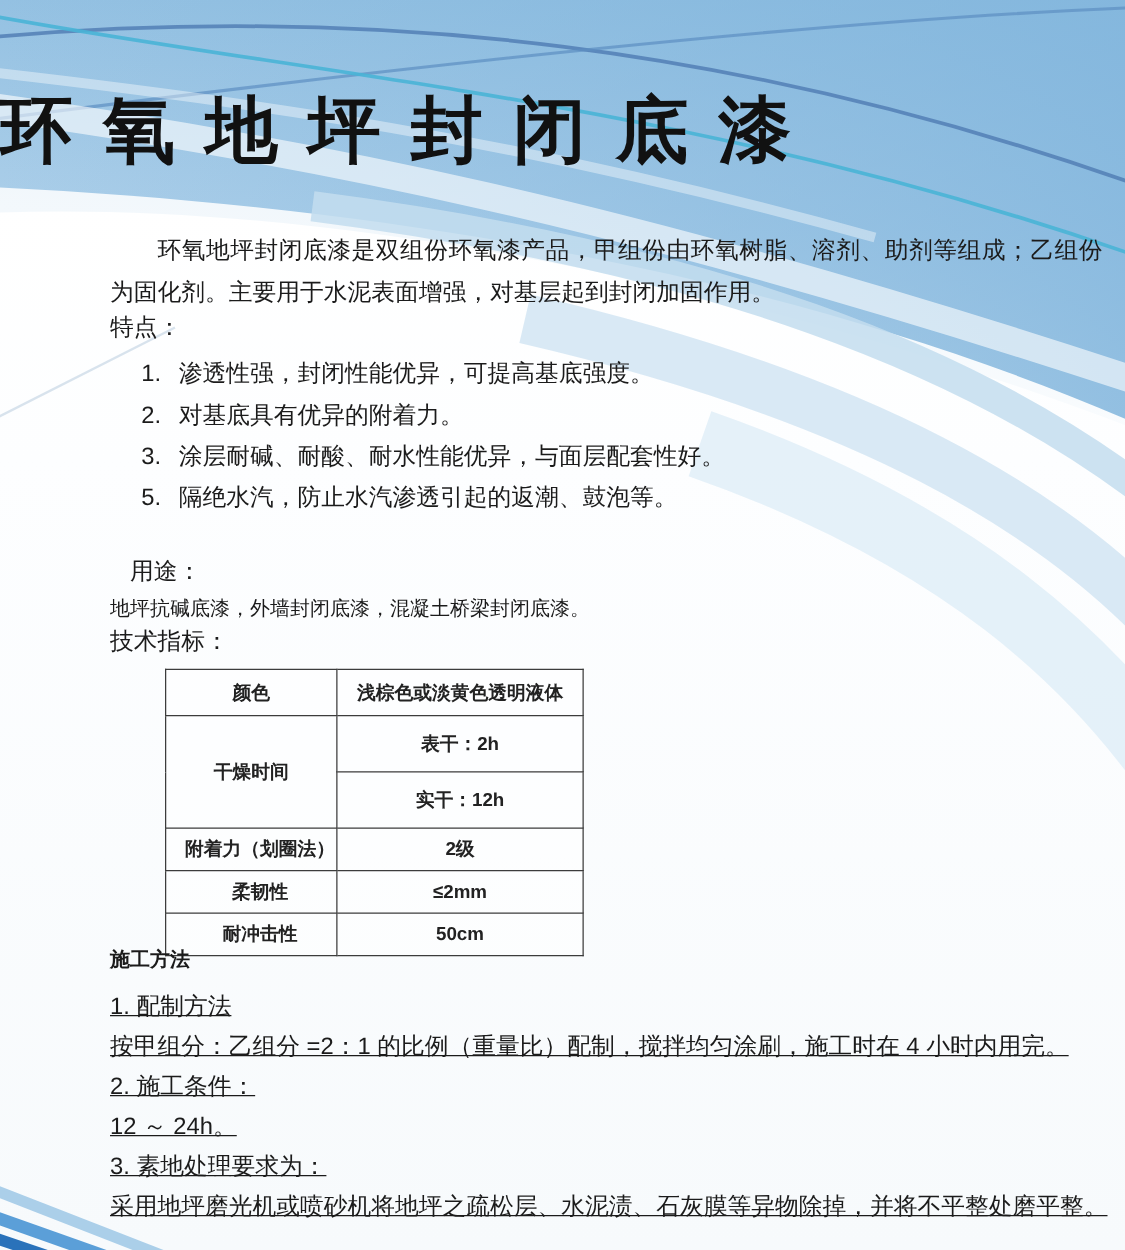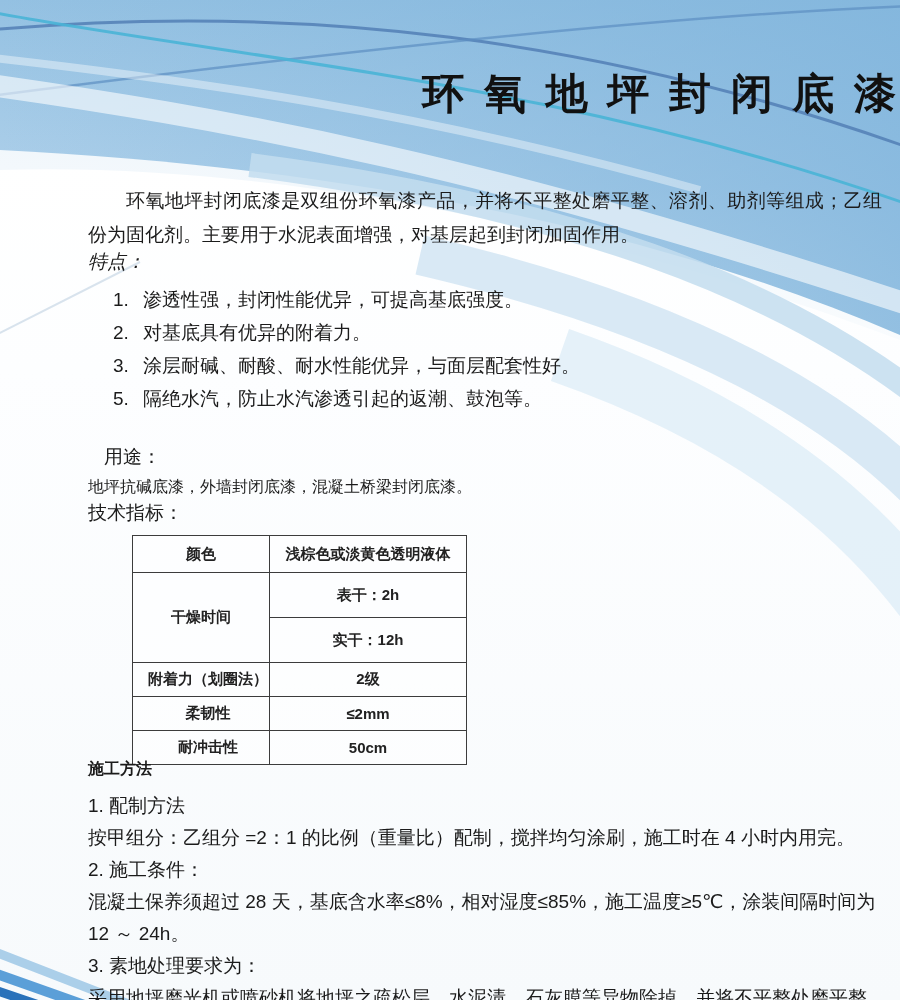--- a/index.html
+++ b/index.html
@@ -9,49 +9,49 @@
     margin:0 auto;
     background:linear-gradient(180deg,#ffffff 0%,#ffffff 55%,#eef5fa 100%);
     font-family:"Liberation Sans","DejaVu Sans",sans-serif;
     color:#1b1b1b;
   }
   .bg { position:absolute; left:0; top:0; width:900px; height:1000px; }
   .content { position:absolute; left:0; top:0; width:900px; height:1000px; }
 
   .title {
     position:absolute; left:0; top:66px; width:100%;
-    text-align:right; font-size:42px; font-weight:bold; color:#111;
+    text-align:left; font-size:58px; font-weight:bold; color:#111;
     letter-spacing:4px; white-space:nowrap;
   }
   .intro {
     position:absolute; left:88px; top:184px; width:794px;
     font-size:19px; line-height:34px; text-indent:38px; text-align:justify;
   }
   .sec-label { position:absolute; font-size:19px; font-weight:500; white-space:nowrap; }
-  .features-label { left:88px; top:249px;font-style:italic; }
+  .features-label { left:88px; top:249px; }
   .features-list { position:absolute; left:113px; top:283px; font-size:19px; }
   .feature-item { height:33px; line-height:33px; white-space:nowrap; }
   .feature-item .num { display:inline-block; min-width:30px; }
   .uses-label { left:104px; top:444px; }
   .uses-text { position:absolute; left:88px; top:477px; font-size:16px; font-weight:500; white-space:nowrap; }
   .specs-label { left:88px; top:500px; }
 
   .specs-table {
     position:absolute; left:132px; top:535px; width:334px;
     border-collapse:collapse; table-layout:fixed;
   }
   .specs-table td {
     border:1px solid #3c3c3c; text-align:center; vertical-align:middle;
     font-size:15px; font-weight:bold; color:#222; background:rgba(255,255,255,0.55);
   }
   .h38 { height:37px; } .h33 { height:45px; } .h34 { height:34px;padding-left:14px; }
 
   .method { position:absolute; left:88px; top:754px; width:806px; font-size:19px; }
   .method-title { height:36px; line-height:30px; font-weight:bold; font-size:16px; white-space:nowrap; }
-  .m-line { height:32px; line-height:32px; white-space:nowrap; }
+  .m-line { height:32px; line-height:32px; white-space:nowrap;text-decoration:underline; }
 </style>
 </head>
 <body>
 
 <div class="page">
 
   <svg class="bg" viewBox="0 0 900 1000" xmlns="http://www.w3.org/2000/svg" aria-hidden="true">
     <defs>
       <linearGradient id="topGrad" x1="0" y1="0" x2="0" y2="1">
         <stop offset="0" stop-color="#94c1e2"></stop>
@@ -90,21 +90,21 @@
     <path d="M-20,946 L180,1024" stroke="#a7cde9" stroke-width="9" opacity="0.95"></path>
     <path d="M-20,968 L200,1046" stroke="#5b9fd8" stroke-width="10"></path>
     <path d="M-20,985 L210,1063" stroke="#2a72ba" stroke-width="9"></path>
     <path d="M-20,1002 L220,1080" stroke="#cfe3f2" stroke-width="12"></path>
   </svg>
 
   <div class="content">
 
     <div class="title">环 氧 地 坪 封 闭 底 漆</div>
 
-    <div class="intro">环氧地坪封闭底漆是双组份环氧漆产品，并将不平整处磨平整、溶剂、助剂等组成；乙组份为固化剂。主要用于水泥表面增强，对基层起到封闭加固作用。</div>
+    <div class="intro">环氧地坪封闭底漆是双组份环氧漆产品，甲组份由环氧树脂、溶剂、助剂等组成；乙组份为固化剂。主要用于水泥表面增强，对基层起到封闭加固作用。</div>
 
     <div class="sec-label features-label">特点：</div>
 
     <div class="features-list">
       <div class="feature-item">
         <span class="num">1.</span><span>渗透性强，封闭性能优异，可提高基底强度。</span>
       </div>
       <div class="feature-item">
         <span class="num">2.</span><span>对基底具有优异的附着力。</span>
       </div>
@@ -151,20 +151,19 @@
           <td>50cm</td>
         </tr>
       </tbody>
     </table>
 
     <div class="method">
       <div class="method-title">施工方法</div>
       <div class="m-line">1.  配制方法</div>
       <div class="m-line">按甲组分：乙组分 =2：1 的比例（重量比）配制，搅拌均匀涂刷，施工时在 4 小时内用完。</div>
       <div class="m-line">2.  施工条件：</div>
-      <div class="m-line">混凝土保养须超过 28 天，基底含水率≤8%，相对湿度≤85%，施工温度≥5℃，涂装间隔时间为</div>
       <div class="m-line">12 ～ 24h。</div>
       <div class="m-line">3.  素地处理要求为：</div>
       <div class="m-line">采用地坪磨光机或喷砂机将地坪之疏松层、水泥渍、石灰膜等异物除掉，并将不平整处磨平整。</div>
     </div>
 
   </div>
 </div>
 
 </body></html>

